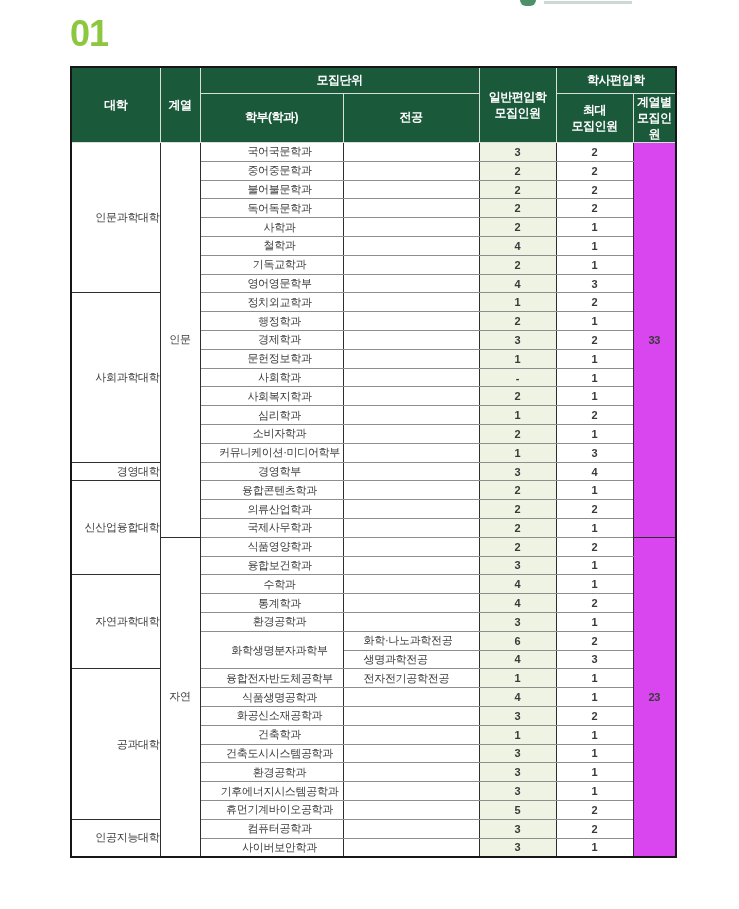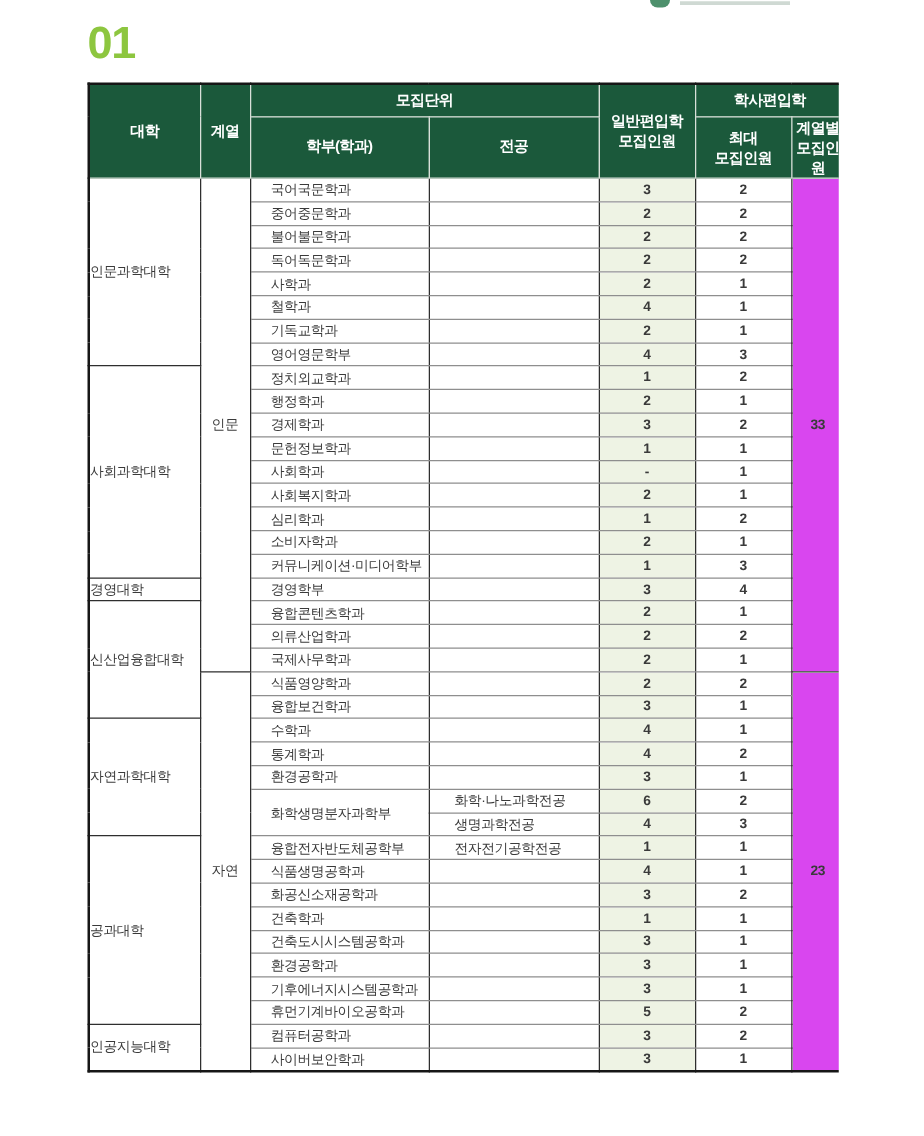--- a/index.html
+++ b/index.html
@@ -1,17 +1,17 @@
 <!DOCTYPE html>
 <html><head>
 <meta charset="utf-8">
 <style>
   * { margin:0; padding:0; box-sizing:border-box; }
   body { background:#ffffff; font-family:"Liberation Sans","DejaVu Sans",sans-serif; }
-  .page { position:relative; width:671px; height:909px; background:#fff; overflow:hidden; }
+  .page { position:relative; width:739px; height:909px; background:#fff; overflow:hidden; }
 
   
   .logo-partial { position:absolute; top:0; left:520px; height:8px; display:flex; align-items:flex-start; gap:8px; }
   .logo-mark { width:16px; height:6px; background:#2e7d52; border-radius:0 0 9px 9px; opacity:.85; }
   .logo-textline { margin-top:1px; width:88px; height:3px; background:#c3cfc8; opacity:.8; }
 
   
   .title-row { position:absolute; left:70px; top:13px; display:flex; align-items:baseline; gap:13px; }
   .title-num { font-size:36px; font-weight:800; color:#8dc63f; letter-spacing:-1px; }
   .title-text { font-size:32px; font-weight:800; color:#241e1d; letter-spacing:-1.5px; }
@@ -20,23 +20,23 @@
   table.quota { position:absolute; left:70px; top:66px; width:605px; border-collapse:collapse; table-layout:fixed; border:2.5px solid #161616; }
   th { background:#1b593b; color:#ffffff; font-weight:700; font-size:12px; text-align:center; vertical-align:middle; border:1.5px solid #d9e0d9; letter-spacing:-0.5px; }
   thead tr.h1 th { height:26px; }
   thead tr.h2 th { height:38px; }
   th .tl { display:block; line-height:1.35; }
 
   td { height:18.8px; font-size:11px; color:#3a3a3a; vertical-align:middle; background:#fff;
        border-left:1.5px solid #2e2e2e; border-right:1.5px solid #2e2e2e;
        border-top:1.5px solid #8e8e8e; border-bottom:1.5px solid #8e8e8e;
        letter-spacing:-0.3px; overflow:hidden; white-space:nowrap; }
-  td.cell-univ   { text-align:left; border-top-color:#2e2e2e; border-bottom-color:#2e2e2e; }
+  td.cell-univ   { text-align:right; border-top-color:#2e2e2e; border-bottom-color:#2e2e2e; }
   td.cell-track  { text-align:center; border-top-color:#2e2e2e; border-bottom-color:#2e2e2e; }
-  td.cell-dept   { text-align:left; padding-left:16px; }
+  td.cell-dept   { text-align:center; padding-left:16px; }
   td.cell-major  { text-align:left; padding-left:20px; }
   td.cell-general{ text-align:center; font-weight:700; background:#eef3e4; }
   td.cell-max    { text-align:center; font-weight:700; }
   td.cell-total  { text-align:center; font-weight:700; background:#d946ef; border-top-color:#2e2e2e; border-bottom-color:#2e2e2e; }
 </style>
 </head>
 <body>
 
 <div class="page">
 

